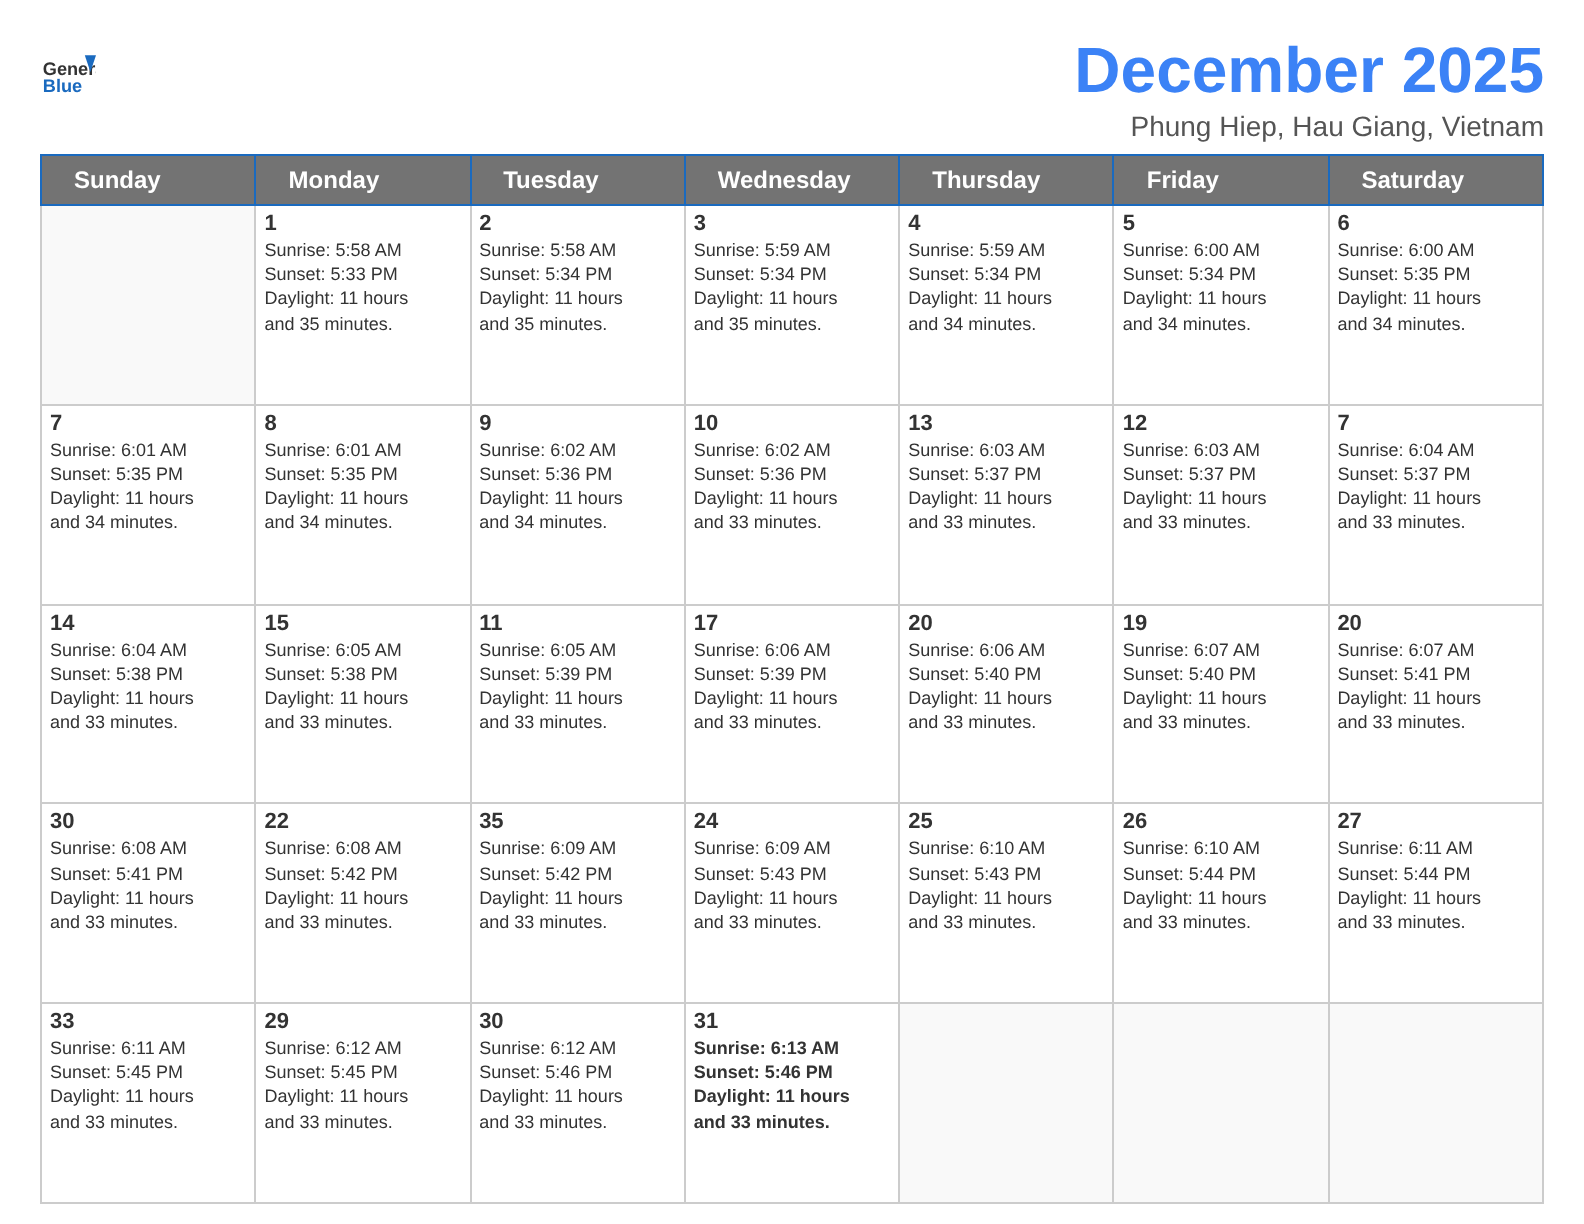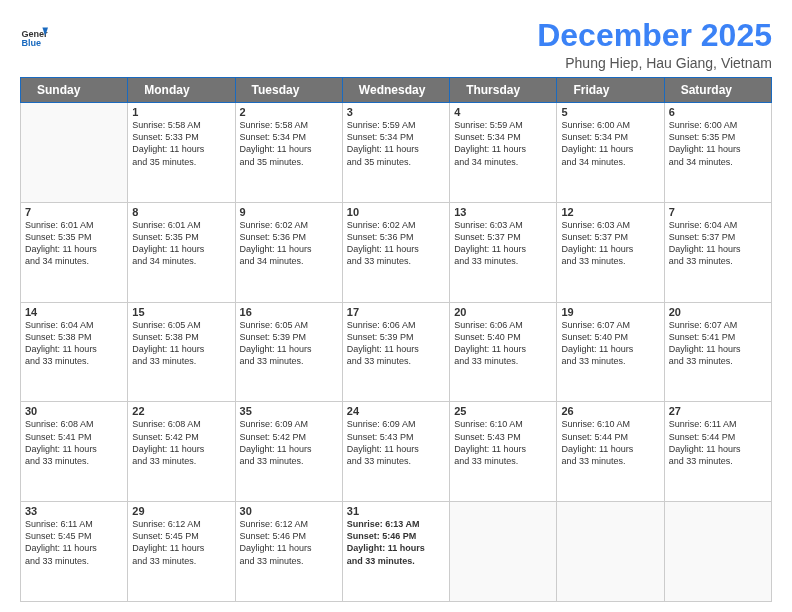--- a/index.html
+++ b/index.html
@@ -221,21 +221,21 @@
 and 33 minutes.</div>
           </td>
           <td>
             <span class="day-num">15</span>
             <div class="cell-text" style="white-space: pre-line;">Sunrise: 6:05 AM
 Sunset: 5:38 PM
 Daylight: 11 hours
 and 33 minutes.</div>
           </td>
           <td>
-            <span class="day-num">16</span>
+            <span class="day-num">11</span>
             <div class="cell-text" style="white-space: pre-line;">Sunrise: 6:05 AM
 Sunset: 5:39 PM
 Daylight: 11 hours
 and 33 minutes.</div>
           </td>
           <td>
             <span class="day-num">17</span>
             <div class="cell-text" style="white-space: pre-line;">Sunrise: 6:06 AM
 Sunset: 5:39 PM
 Daylight: 11 hours

